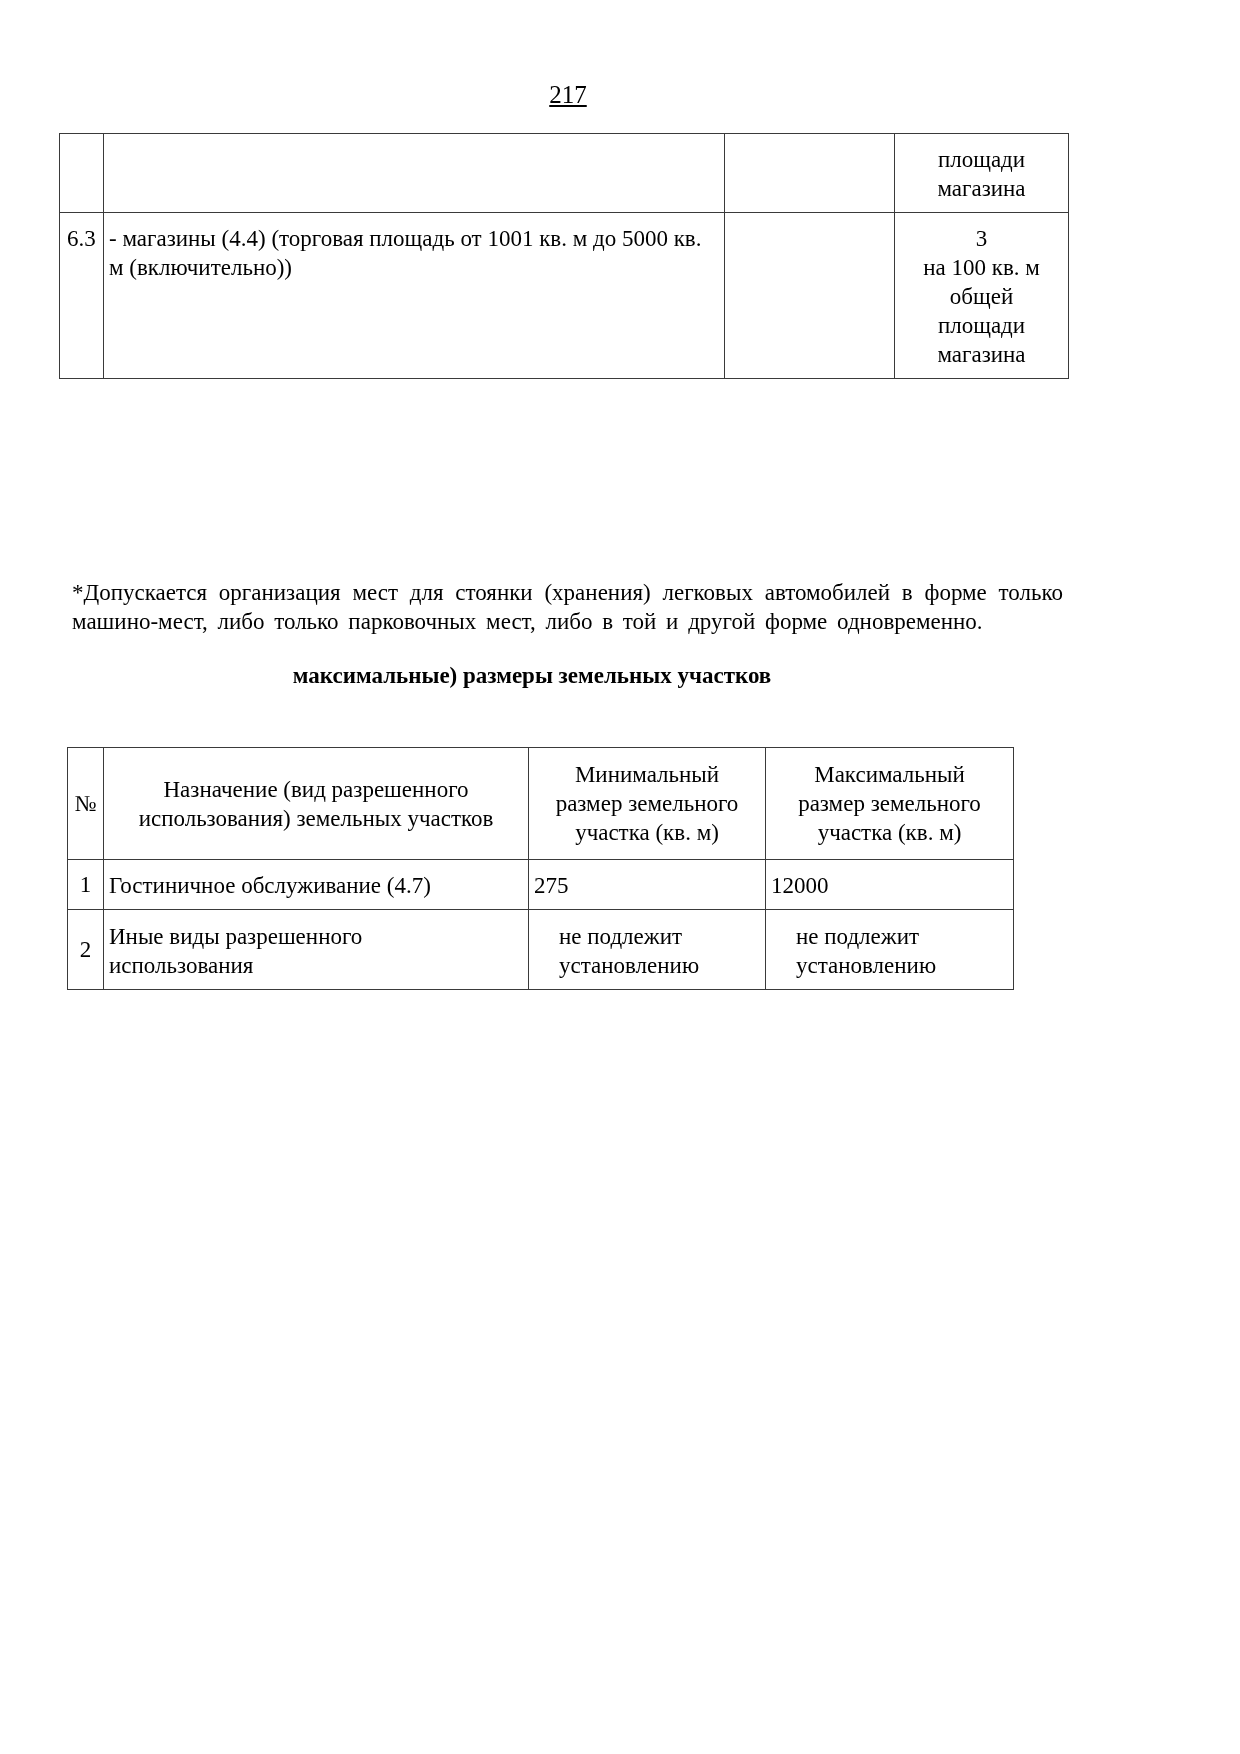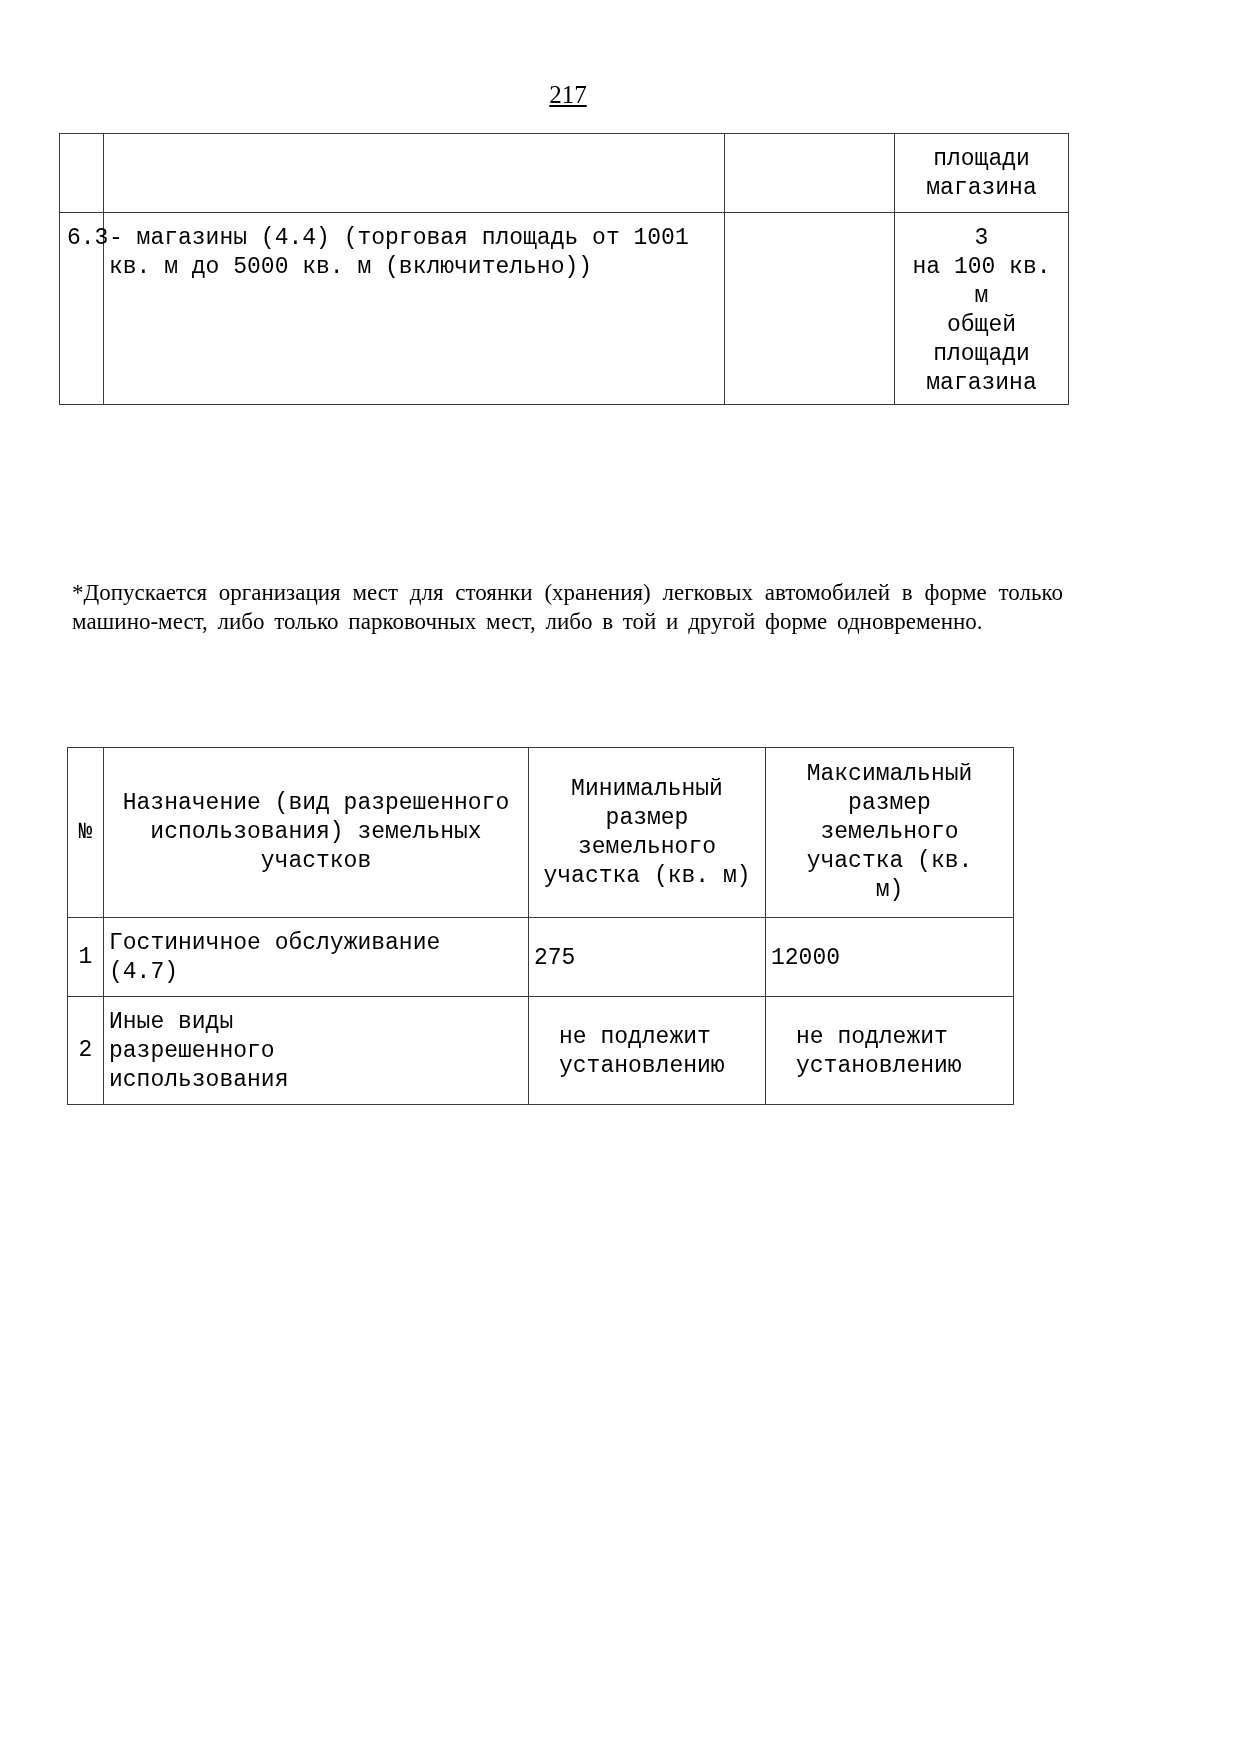--- a/index.html
+++ b/index.html
@@ -6,21 +6,21 @@
   body {
     width: 1240px; height: 1754px; position: relative; overflow: hidden;
     font-family: "Liberation Serif", "DejaVu Serif", serif;
     color: #000000; font-size: 23px; line-height: 29px;
   }
   .page-number {
     position: absolute; top: 80px; left: 0; width: 1136px;
     text-align: center; font-size: 25px; text-decoration: underline;
   }
   table { border-collapse: collapse; position: absolute; table-layout: fixed; }
-  td, th { border: 1.5px solid #3a3a3a; vertical-align: top; padding: 0; font-weight: normal; font-family: Liberation Mono, monospace; }
+  td, th { border: 1.5px solid #3a3a3a; vertical-align: top; padding: 0; font-weight: normal; }
   #table1 { left: 59px; top: 133px; width: 1009px; }
   #table1 td { padding: 11px 5px 6px 5px; }
   #table1 td.num { padding-left: 7px; padding-right: 2px; }
   #table1 td.c4 { text-align: center; }
   .footnote {
     position: absolute; left: 72px; top: 538px; width: 991px;
     text-align: justify; text-align-last: left; word-spacing: 4px; margin-top: 40px;
   }
   .heading {
     position: absolute; left: 59px; top: 661px; width: 946px;
@@ -64,20 +64,21 @@
 общей
 площади
 магазина</td>
   </tr>
 </tbody>
   </table>
 
 <p class="footnote">*Допускается организация мест для стоянки (хранения) легковых автомобилей в форме только машино-мест, либо только парковочных мест, либо в той и другой форме одновременно.</p>
 
 <div class="heading">
+  <div>максимальные) размеры земельных участков</div>
 </div>
 
 <table id="table2">
   <colgroup>
     <col style="width:36px">
     <col style="width:425px">
     <col style="width:237px">
     <col style="width:248px">
   </colgroup>
   <tbody>

